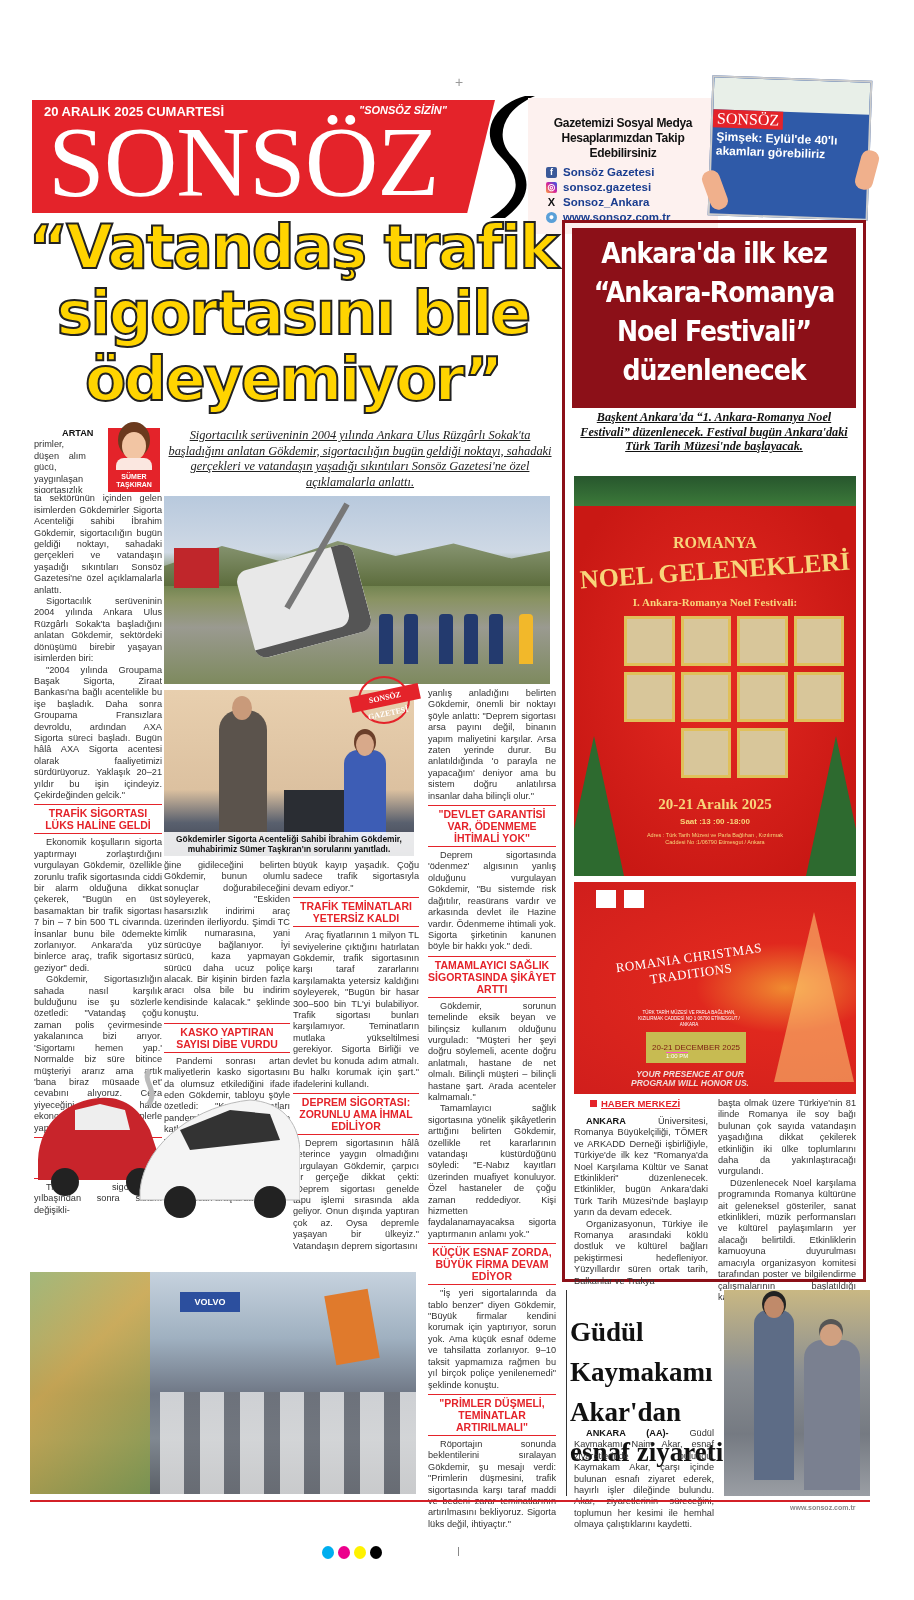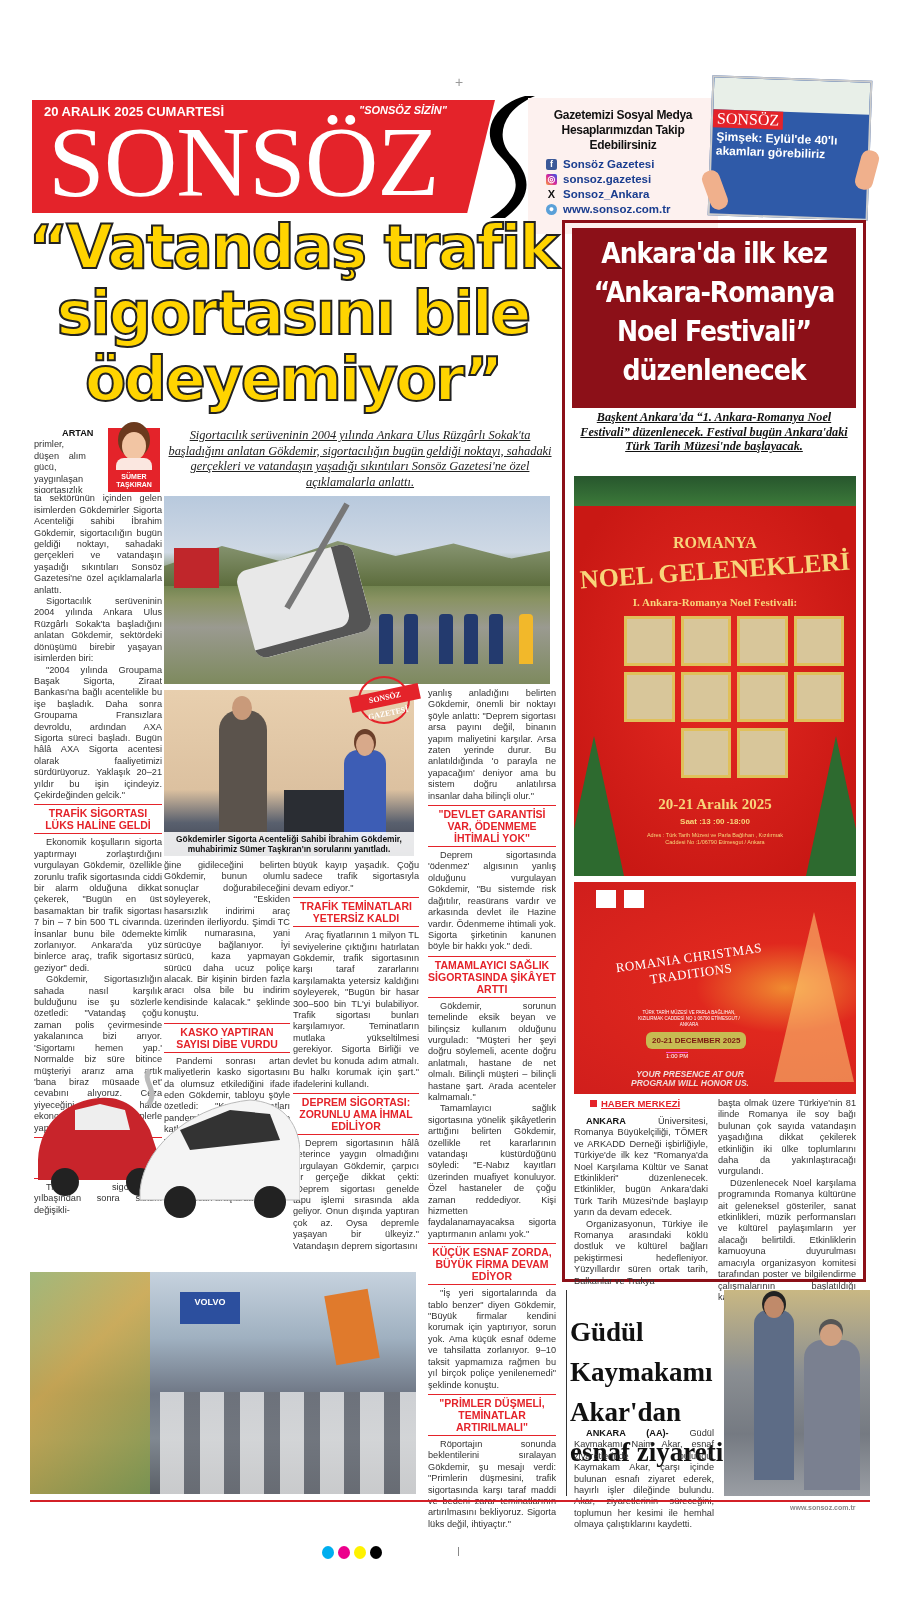--- a/index.html
+++ b/index.html
@@ -6,21 +6,21 @@
   body { width: 914px; height: 1600px; background: #fff; position: relative; overflow: hidden; font-family: "Liberation Sans", sans-serif; color: #222; }
   .abs { position: absolute; }
   .crosshair { left: 455px; top: 74px; font-size: 14px; color: #999; }
 
   
   .mast { left: 32px; top: 100px; width: 463px; height: 113px; background: #e4232a; clip-path: polygon(0 0, 100% 0, 94% 100%, 0 100%); }
   .mast-date { left: 12px; top: 4px; color: #fff; font-weight: bold; font-size: 13px; }
   .mast-slogan { right: 48px; top: 4px; color: #fff; font-weight: bold; font-style: italic; font-size: 11px; }
   .mast-logo { left: 16px; top: 12px; color: #fff; font-family: "Liberation Serif", serif; font-size: 100px; line-height: 100px; letter-spacing: -1px; transform: scaleX(1.02); transform-origin: left; }
   .mast-s { left: 480px; top: 96px; width: 60px; height: 122px; }
-  .social { left: 528px; top: 98px; width: 190px; height: 136px; background: #fdf1ef; padding: 10px 6px; }
+  .social { left: 528px; top: 98px; width: 190px; height: 136px; background: #fdf1ef; padding: 18px 6px; }
   .social-head { text-align: center; font-weight: bold; font-size: 12px; line-height: 15px; color: #111; font-family: "Liberation Sans", sans-serif; letter-spacing: -0.3px; }
   .social-row { display: flex; align-items: center; gap: 6px; font-size: 11.5px; font-weight: bold; color: #1a3d8f; line-height: 15px; padding-left: 12px; }
   .soc-ic { width: 11px; height: 11px; display: inline-flex; align-items: center; justify-content: center; font-size: 9px; color: #fff; border-radius: 2px; }
   .paper-thumb { left: 710px; top: 78px; width: 160px; height: 140px; background: #2f5aa8; border: 2px solid #ccc; transform: rotate(2deg); overflow: hidden; }
   .paper-thumb .pt-top { height: 32px; background: #e8efe8; }
   .paper-thumb .pt-logo { background: #e4232a; color: #fff; font-family: "Liberation Serif", serif; font-size: 16px; padding: 0 4px; display: inline-block; }
   .paper-thumb .pt-head { color: #fff; font-weight: bold; font-size: 12px; padding: 2px 4px; line-height: 14px; }
   .hand { position: absolute; width: 18px; height: 40px; background: #f0b08c; border-radius: 8px; }
 
   
@@ -69,21 +69,21 @@
   .p1-fest { position: absolute; top: 120px; width: 100%; text-align: center; color: #f8d57a; font-family: "Liberation Serif", serif; font-weight: bold; font-size: 11px; }
   .p1-grid { position: absolute; left: 50px; top: 140px; width: 220px; display: grid; grid-template-columns: repeat(4, 1fr); gap: 6px; }
   .p1-grid div { height: 50px; background: #d8c69a; border: 3px solid #e0c05a; }
   .p1-date { position: absolute; top: 320px; width: 100%; text-align: center; color: #f8d57a; font-family: "Liberation Serif", serif; font-weight: bold; font-size: 15px; }
   .p1-time { position: absolute; top: 341px; width: 100%; text-align: center; color: #f8d57a; font-weight: bold; font-size: 8px; }
   .p1-addr { position: absolute; top: 356px; width: 100%; text-align: center; color: #f8d57a; font-size: 5.5px; line-height: 7px; }
   .xtree { position: absolute; bottom: 0; width: 0; height: 0; border-left: 30px solid transparent; border-right: 30px solid transparent; border-bottom: 140px solid #2d6a2f; }
 
   .poster2 { left: 574px; top: 882px; width: 282px; height: 212px; background: radial-gradient(ellipse at 75% 50%, #f08a30 0%, #e0281e 30%, #d01e1c 100%); overflow: hidden; }
   .p2-title { position: absolute; left: 26px; top: 68px; width: 180px; text-align: center; color: #fff; font-family: "Liberation Serif", serif; font-size: 13px; transform: rotate(-8deg); letter-spacing: 0.5px; }
-  .p2-date { position: absolute; left: 72px; top: 150px; background: #c7bb52; color: #7a1a12; font-weight: bold; font-size: 8px; padding: 4px 6px; border-radius: 6px; }
+  .p2-date { position: absolute; left: 72px; top: 150px; background: #c7bb52; color: #7a1a12; font-weight: normal; font-size: 8px; padding: 11px 6px; border-radius: 0; }
   .p2-pm { position: absolute; left: 92px; top: 170px; color: #fff; font-size: 6px; border-top: 1px solid #f5c; }
   .p2-msg { position: absolute; left: 56px; top: 188px; color: #f0dcd8; font-style: italic; font-weight: bold; font-size: 8.5px; line-height: 9px; text-align: center; }
   .p2-logo { position: absolute; top: 8px; width: 20px; height: 18px; background: #fff; }
   .p2-tree { position: absolute; left: 200px; top: 30px; width: 0; height: 0; border-left: 40px solid transparent; border-right: 40px solid transparent; border-bottom: 170px solid rgba(255,210,120,0.55); }
 
   .haber-tag { left: 574px; top: 1098px; font-size: 9.5px; font-weight: bold; color: #e4232a; padding-left: 16px; }
   .haber-tag .sq { display: inline-block; width: 7px; height: 7px; background: #e4232a; margin-right: 4px; }
   .haber-tag .t { text-decoration: underline; }
   .rc1 { left: 574px; top: 1116px; width: 134px; }
   .rc2 { left: 718px; top: 1098px; width: 138px; }
@@ -232,21 +232,21 @@
     <path d="M110 180 C115 130, 170 95, 220 90 C250 92, 268 110, 270 140 L270 190 L110 190 Z" fill="#f4f4f4" stroke="#bbb"></path>
     <path d="M150 120 L200 100 L240 104 L250 130 L160 140 Z" fill="#333"></path>
     <circle cx="150" cy="192" r="16" fill="#222"></circle>
       <circle cx="240" cy="192" r="16" fill="#222"></circle>
   </g>
   <path d="M120 60 C110 70, 130 80, 118 95" stroke="#bbb" stroke-width="5" fill="none"></path>
 </svg>
 
 <div class="abs photo3">
   <div class="tree"></div>
-  <div style="position:absolute;left:150px;top:20px;width:60px;height:32px;background:#2c4f9e;color:#fff;font-size:9px;font-weight:bold;text-align:center;line-height:20px;">VOLVO</div>
+  <div style="position:absolute;left:150px;top:20px;width:60px;height:20px;background:#2c4f9e;color:#fff;font-size:9px;font-weight:bold;text-align:center;line-height:20px;">VOLVO</div>
   <div style="position:absolute;left:300px;top:20px;width:44px;height:70px;background:#e07a2c;transform:rotate(-10deg);"></div>
   <div style="position:absolute;left:130px;top:120px;width:256px;height:102px;background:repeating-linear-gradient(90deg,#eee 0 24px,#6c7078 24px 40px);opacity:.75;"></div>
 </div>
 
 <div class="abs right-frame"></div>
 <div class="abs right-banner">Ankara'da ilk kez “Ankara-Romanya Noel Festivali” düzenlenecek</div>
 <div class="abs right-spot"><span>Başkent Ankara'da “1. Ankara-Romanya Noel Festivali” düzenlenecek. Festival bugün Ankara'daki Türk Tarih Müzesi'nde başlayacak.</span></div>
 
 <div class="abs poster1">
   <div class="p1-garland"></div>

